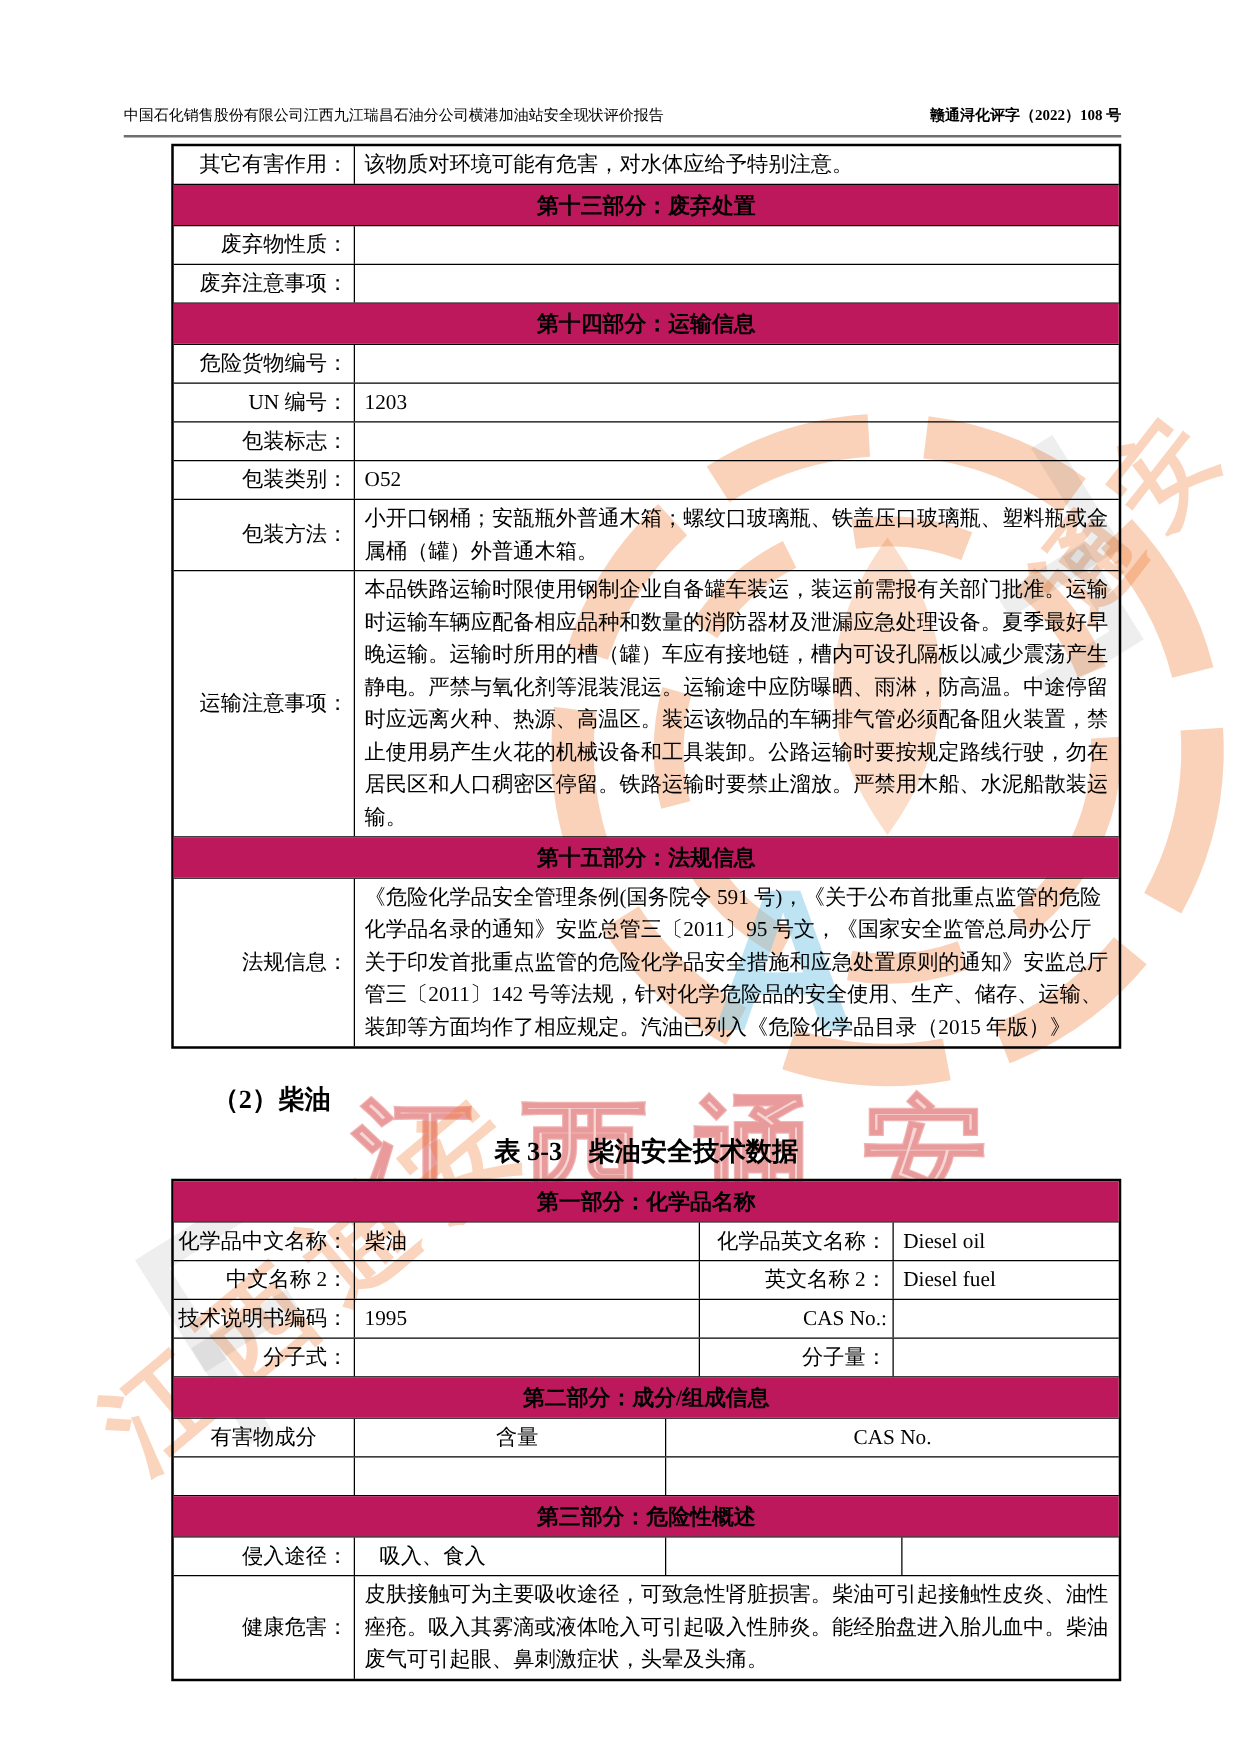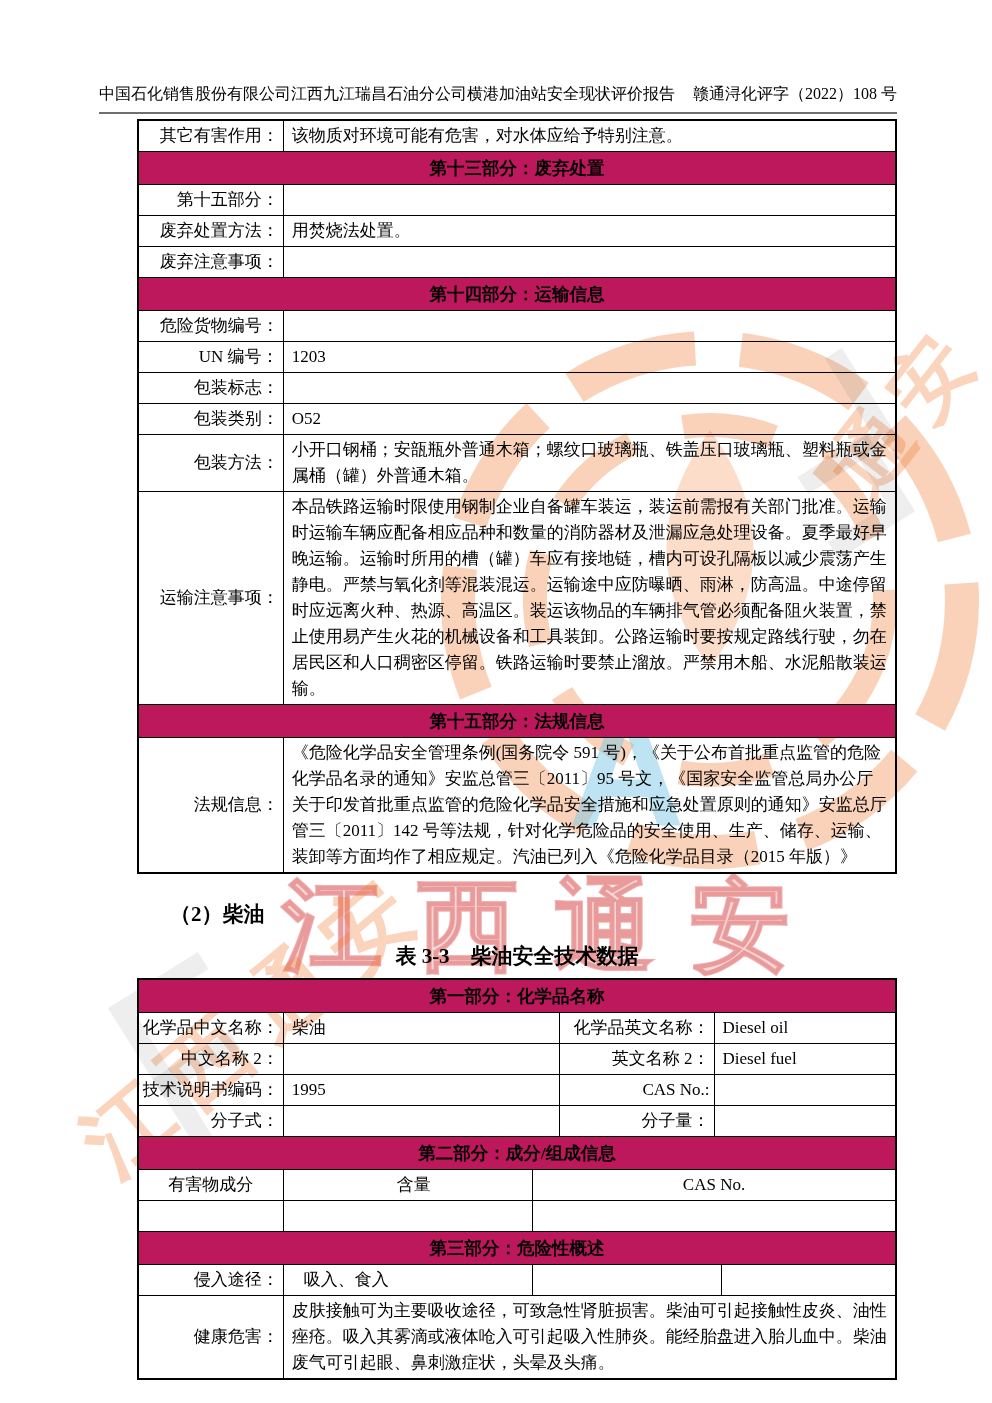--- a/index.html
+++ b/index.html
@@ -35,23 +35,23 @@
   }
   .chev1 { left:772px; top:368px; transform:rotate(58deg); }
   .chev2 { left:808px; top:452px; transform:rotate(58deg); width:70px; height:70px; }
   .chev3 { left:128px; top:972px; transform:rotate(-122deg); }
   .chev4 { left:170px; top:1048px; transform:rotate(-122deg); width:70px; height:70px; }
   
   .content { position:relative; z-index:1; }
   .doc-header {
     margin:84px 95px 0 99px; width:798px; box-sizing:border-box;
     display:flex; justify-content:space-between; align-items:baseline;
-    font-size:16px; padding-bottom:7px; border-bottom:2px solid #6f6f6f;
-  }
-  .doc-header .dh-right { font-weight:normal; }
+    font-size:12px; padding-bottom:7px; border-bottom:2px solid #6f6f6f;
+  }
+  .doc-header .dh-right { font-weight:bold; }
   .tbl {
     margin-left:137px; width:760px; box-sizing:border-box;
     border:2px solid #000; font-size:17px; line-height:26px;
   }
   .t1 { margin-top:5px; }
   .trow { display:flex; border-top:1px solid #000; min-height:30px; align-items:stretch; }
   .trow:first-child { border-top:none; }
   .cell { box-sizing:border-box; padding:2px 8px; }
   .cell + .cell { border-left:1px solid #000; }
   .lab {
@@ -110,26 +110,22 @@
 
     <div class="tbl t1">
       <div class="trow">
         <div class="cell lab">其它有害作用：</div>
         <div class="cell val">该物质对环境可能有危害，对水体应给予特别注意。</div>
       </div>
       <div class="trow">
         <div class="sec">第十三部分：废弃处置</div>
       </div>
       <div class="trow">
-        <div class="cell lab">第十五部分：</div>
-        <div class="cell val"></div>
-      </div>
-      <div class="trow">
-        <div class="cell lab">废弃处置方法：</div>
-        <div class="cell val">用焚烧法处置。</div>
+        <div class="cell lab">废弃物性质：</div>
+        <div class="cell val"></div>
       </div>
       <div class="trow">
         <div class="cell lab">废弃注意事项：</div>
         <div class="cell val"></div>
       </div>
       <div class="trow">
         <div class="sec">第十四部分：运输信息</div>
       </div>
       <div class="trow">
         <div class="cell lab">危险货物编号：</div>

